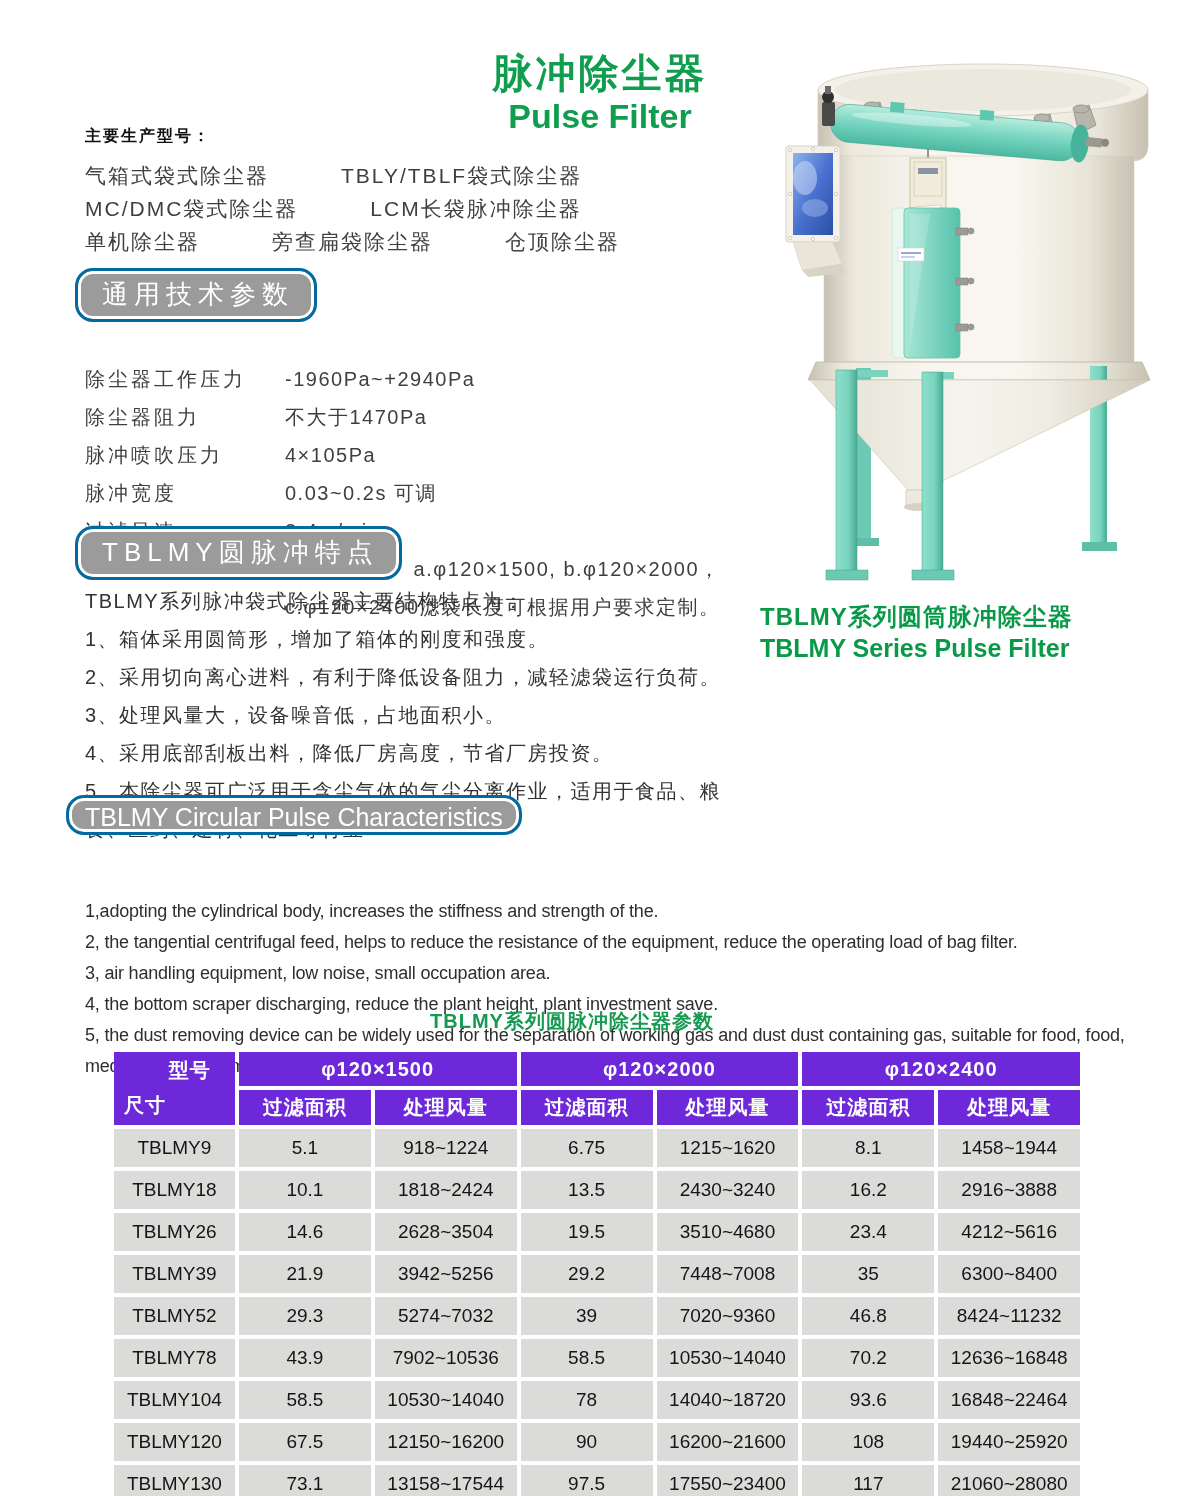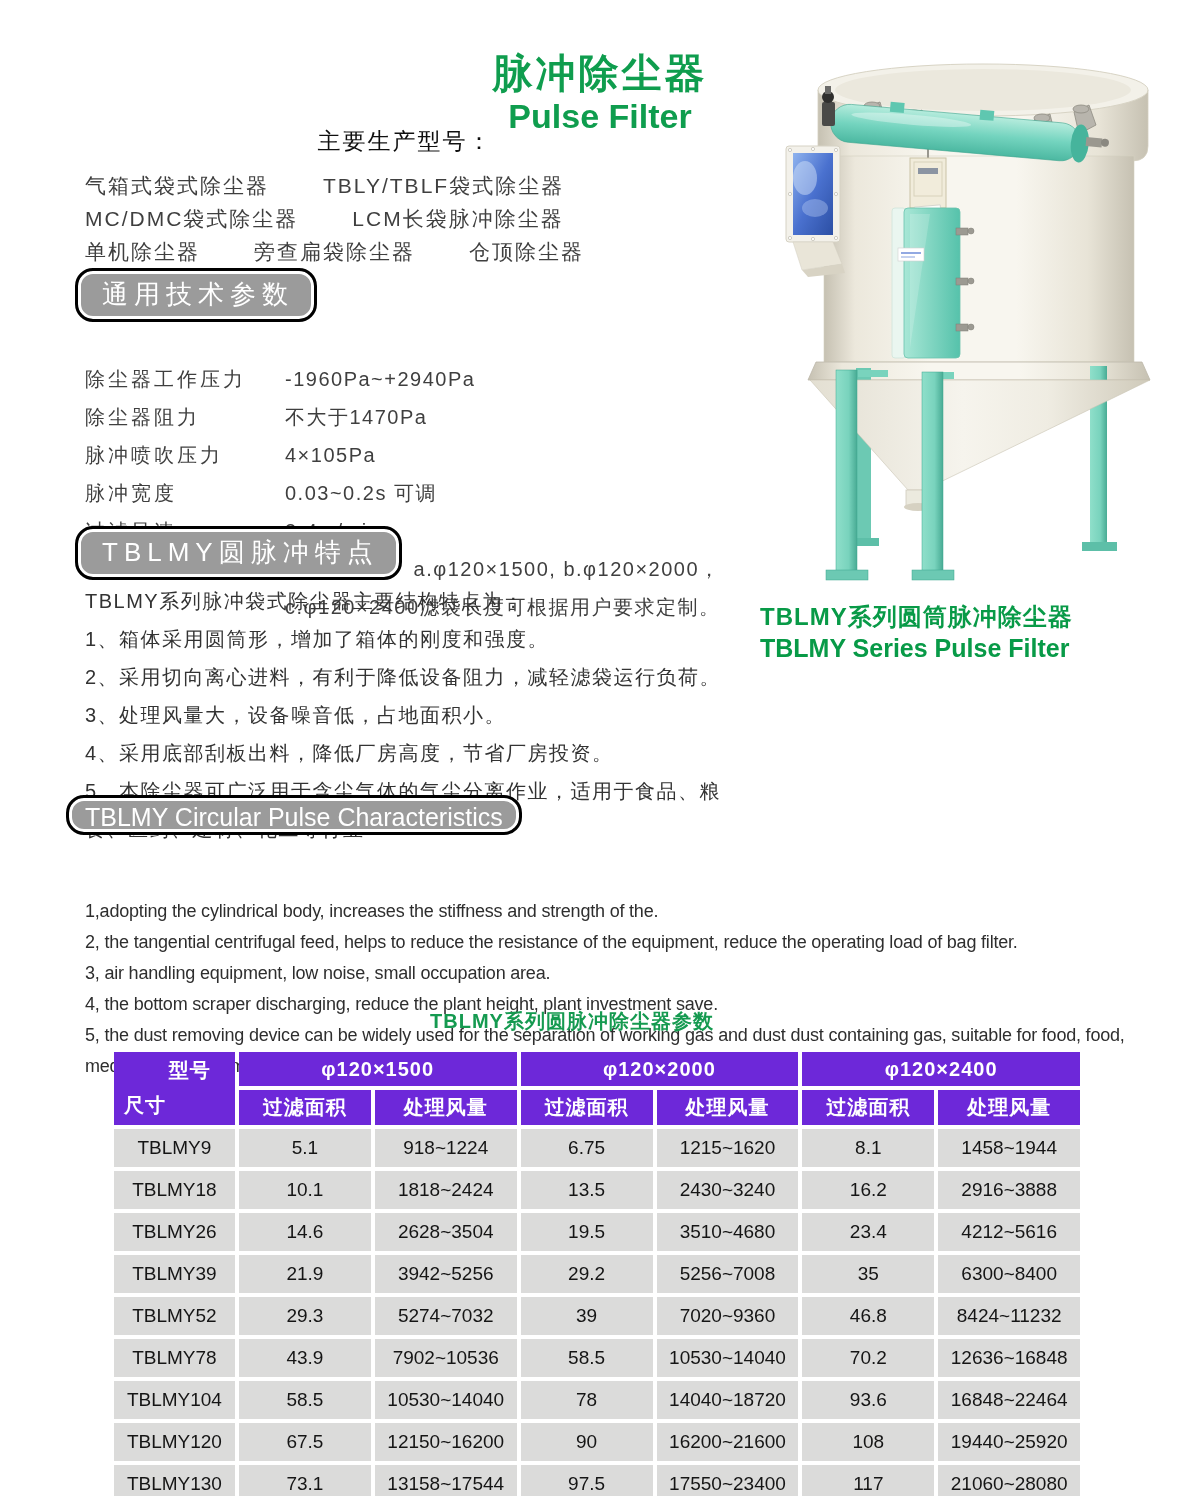--- a/index.html
+++ b/index.html
@@ -7,26 +7,26 @@
     position:relative; width:1200px; height:1496px; background:#ffffff;
     font-family:"Liberation Sans","DejaVu Sans",sans-serif; overflow:hidden;
     color:#333;
   }
   
   .title { position:absolute; left:0; top:50px; width:1200px; text-align:center; }
   .title-zh { font-size:40px; font-weight:bold; color:#0f9d4e; letter-spacing:3px; line-height:46px; }
   .title-en { font-size:34px; font-weight:bold; color:#0f9d4e; line-height:40px; }
   
   .models { position:absolute; left:85px; top:126px; width:640px; }
-  .models h2 { margin:0 0 12px 0; font-size:23px; font-weight:normal; color:#0f0f0f; letter-spacing:2px;text-align:center; }
-  .model-line { display:flex; gap:54px; font-size:21px; color:#3f3f3f; letter-spacing:2px; line-height:33px; }
+  .models h2 { margin:0 0 12px 0; font-size:16px; font-weight:bold; color:#0f0f0f; letter-spacing:2px; }
+  .model-line { display:flex; gap:72px; font-size:21px; color:#3f3f3f; letter-spacing:2px; line-height:33px; }
   
   .badge {
     position:absolute; display:inline-block; background:#9b9b9b; color:#ffffff;
-    border:3px solid #000000; box-shadow:inset 0 0 0 3px #ffffff; border-radius:18px;
+    border:3px solid #0369a1; box-shadow:inset 0 0 0 3px #ffffff; border-radius:18px;
     white-space:nowrap;
   }
   .badge-zh { font-size:26px; letter-spacing:6px; padding:6px 20px 7px 24px; }
   .badge-en { font-size:25px; letter-spacing:0; padding:5px 16px 0 16px; }
   #badge-tech { left:75px; top:268px; }
   #badge-feat { left:75px; top:526px; }
   #badge-char { left:66px; top:795px; }
   
   .params { position:absolute; left:85px; top:320px; width:660px;margin-top:40px; }
   .param-row { display:flex; line-height:38px; font-size:20px; color:#3f3f3f; }
@@ -347,21 +347,21 @@
         <td>19.5</td>
         <td>3510~4680</td>
         <td>23.4</td>
         <td>4212~5616</td>
       </tr>
       <tr>
         <td>TBLMY39</td>
         <td>21.9</td>
         <td>3942~5256</td>
         <td>29.2</td>
-        <td>5256~7008</td>
+        <td>7448~7008</td>
         <td>35</td>
         <td>6300~8400</td>
       </tr>
       <tr>
         <td>TBLMY52</td>
         <td>29.3</td>
         <td>5274~7032</td>
         <td>39</td>
         <td>7020~9360</td>
         <td>46.8</td>

